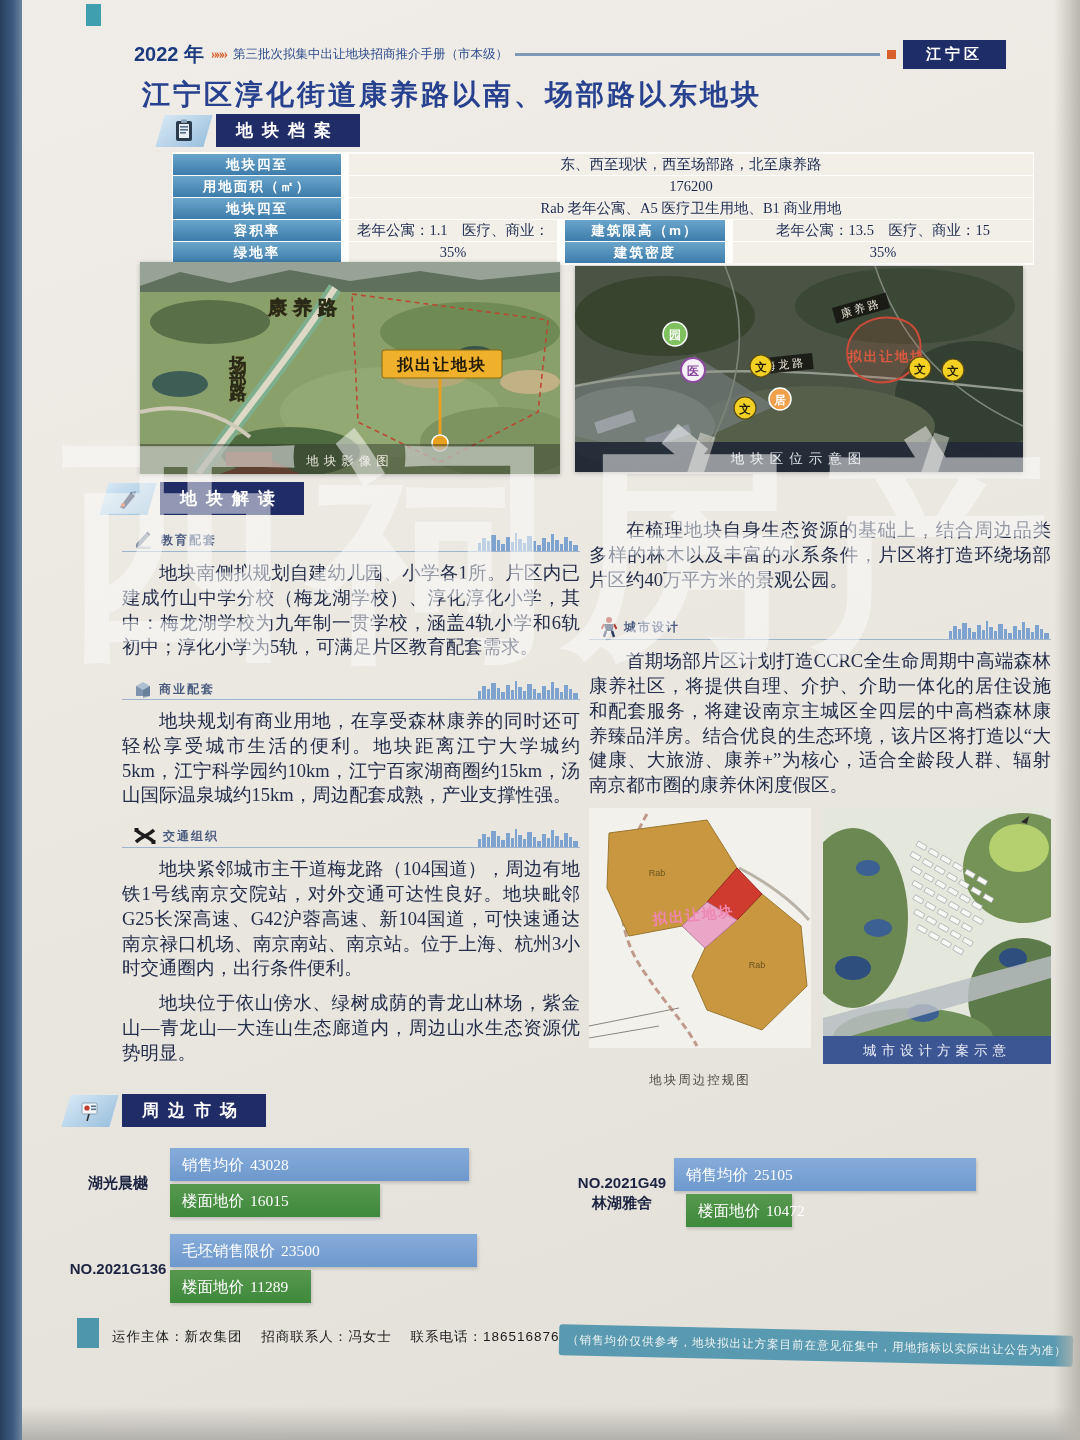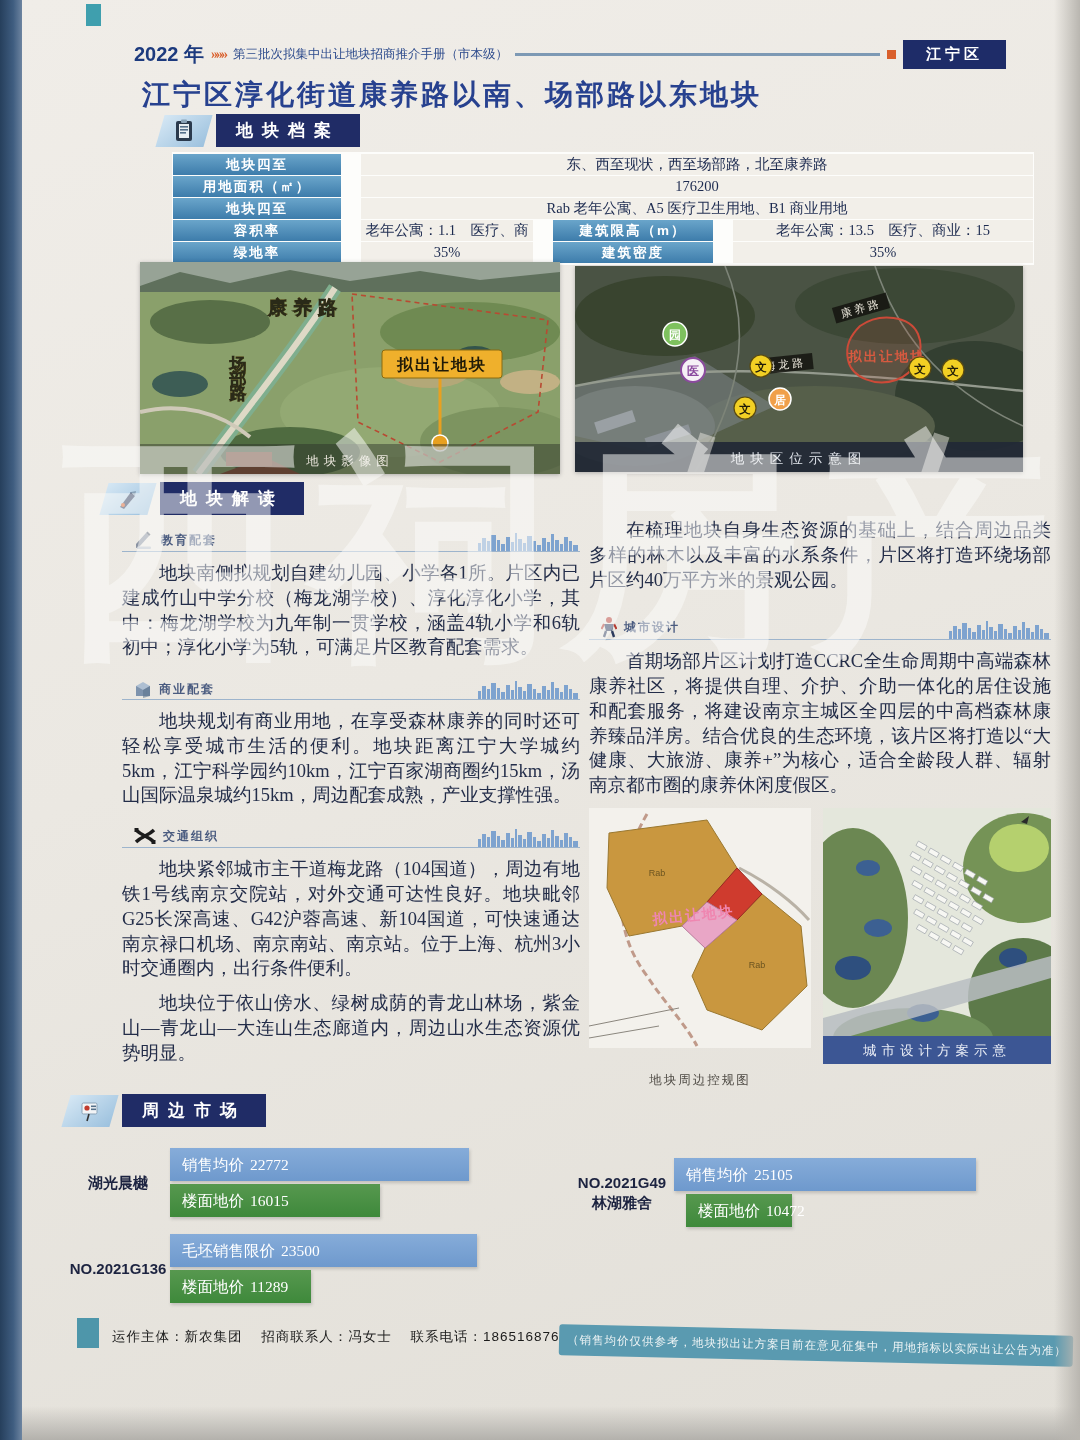--- a/index.html
+++ b/index.html
@@ -30,21 +30,21 @@
   
   .sec{position:absolute;display:flex;align-items:center;}
   .sec-icon{width:48px;height:32px;background:linear-gradient(135deg,#d5e7f4,#9cc1de);
             transform:skewX(-16deg);display:flex;align-items:center;justify-content:center;}
   .sec-icon svg{transform:skewX(16deg);}
   .sec-badge{background:#202c66;color:#fff;font-family:"Liberation Sans",sans-serif;
              font-size:17px;font-weight:bold;padding:5px 20px;letter-spacing:9px;margin-left:8px;white-space:nowrap;}
 
   
   .tbl{position:absolute;left:150px;top:152px;width:860px;background:#fdfdfb;padding:1px;}
-  .trow{display:flex;height:21px;margin:1px 0;gap:20px;}
+  .trow{display:flex;height:21px;margin:1px 0;gap:8px;}
   .tlabel{width:168px;background:linear-gradient(180deg,#6aa5ca,#3d7cab);color:#fff;
           font-family:"Liberation Sans",sans-serif;font-weight:bold;font-size:13.5px;
           line-height:21px;text-align:center;letter-spacing:2px;flex:none;}
   .tval{flex:1;background:#f2efe9;color:#1d2b50;font-size:14.5px;line-height:21px;text-align:center;}
   .tval2{width:300px;flex:none;}
 
   
   .photo{position:absolute;box-shadow:0 1px 4px rgba(60,60,60,.35);}
   svg text{font-family:"Liberation Sans",sans-serif;}
 
@@ -442,21 +442,21 @@
           <rect x="12" y="8.5" width="5" height="1.6" fill="#55708a"></rect>
           <path d="M10,14 L8,21" stroke="#333" stroke-width="1.6"></path>
         </svg>
     </span>
     <span class="sec-badge">周边市场</span>
   </div>
 
   <div class="mgroup" style="left:44px;top:1148px;width:508px;">
     <div class="mname" style="text-align:center;">湖光晨樾</div>
     <div class="mbars">
-      <div class="mbar blue" style="width:74%;"><span>销售均价</span><span class="v">22772</span></div>
+      <div class="mbar blue" style="width:74%;"><span>销售均价</span><span class="v">43028</span></div>
       <div class="mbar green" style="width:52%;"><span>楼面地价</span><span class="v">16015</span></div>
     </div>
   </div>
 
   <div class="mgroup" style="left:44px;top:1234px;width:508px;">
     <div class="mname" style="text-align:center;">NO.2021G136</div>
     <div class="mbars">
       <div class="mbar blue" style="width:76%;"><span>毛坯销售限价</span><span class="v">23500</span></div>
       <div class="mbar green" style="width:35%;"><span>楼面地价</span><span class="v">11289</span></div>
     </div>

